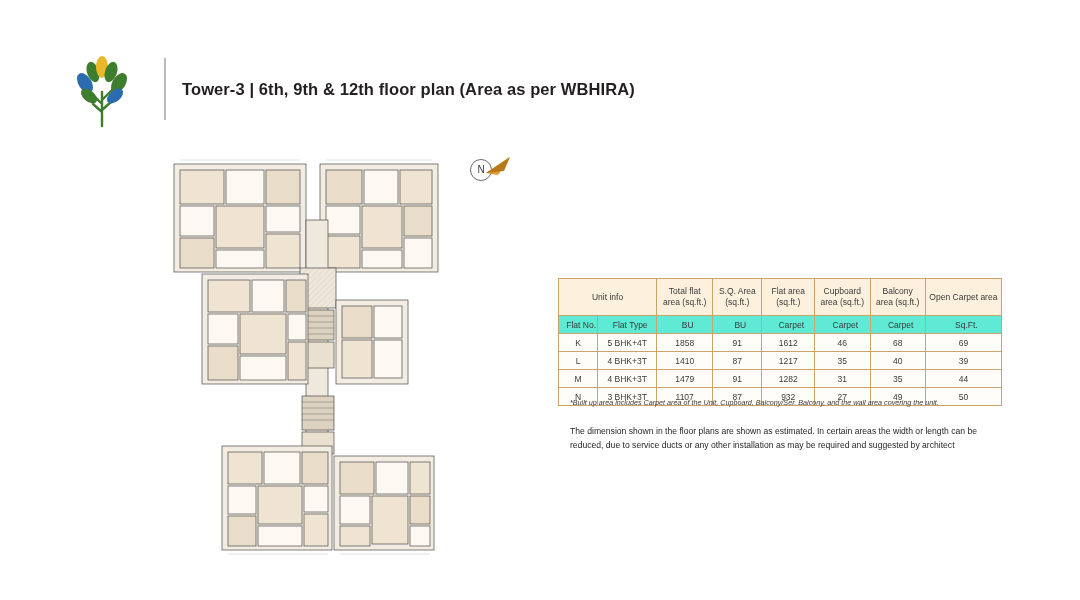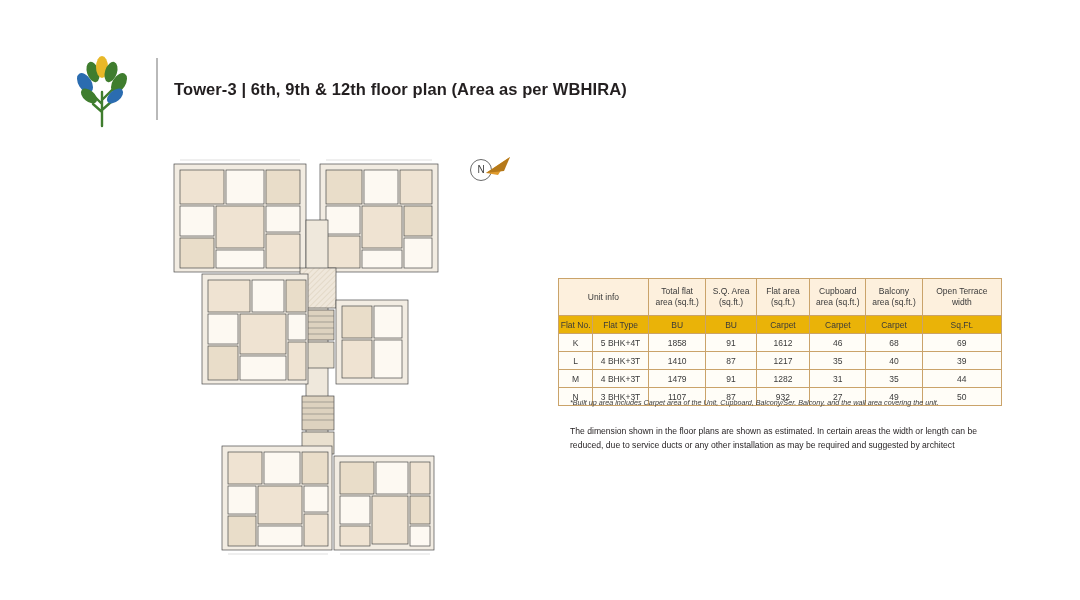--- a/index.html
+++ b/index.html
@@ -26,21 +26,21 @@
   }
   #logo {
     width: 82px;
     height: 82px;
     position: relative;
     flex: none;
   }
   #title-wrap {
     border-left: 2px solid #b9b9b9;
     padding-left: 16px;
-    margin-left: 12px;
+    margin-left: 20px;
     height: 62px;
     display: flex;
     align-items: center;
   }
   #page-title {
     font-size: 16.5px;
     font-weight: 600;
     letter-spacing: 0.1px;
     color: #231f20;
     white-space: nowrap;
@@ -99,22 +99,23 @@
     font-weight: normal;
   }
   table.unit-table thead th {
     background: #fdf0dd;
     height: 32px;
     font-size: 8.5px;
     line-height: 1.25;
     padding: 2px 3px;
   }
   table.unit-table tbody tr.subhead td {
-    background: #eab308;
+    background: #5eead4;
     height: 17px;
+    padding-left: 6px;
   }
   table.unit-table tbody td {
     background: #fffdf7;
     height: 17px;
   }
   .col-flatno { width: 38px; }
   .col-flattype { width: 60px; }
   .col-total { width: 57px; }
   .col-sq { width: 48px; }
   .col-flatarea { width: 52px; }
@@ -279,21 +280,21 @@
 <div id="table-wrap">
   <table class="unit-table">
     <thead>
       <tr>
         <th class="col-flatno" colspan="2">Unit info</th>
         <th class="col-total">Total flat area (sq.ft.)</th>
         <th class="col-sq">S.Q. Area (sq.ft.)</th>
         <th class="col-flatarea">Flat area (sq.ft.)</th>
         <th class="col-cupboard">Cupboard area (sq.ft.)</th>
         <th class="col-balcony">Balcony area (sq.ft.)</th>
-        <th class="col-terrace">Open Terrace width</th>
+        <th class="col-terrace">Open Carpet area</th>
       </tr>
     </thead>
     <tbody>
       <tr class="subhead">
         <td class="col-flatno">Flat No.</td>
         <td class="col-flattype">Flat Type</td>
         <td>BU</td>
         <td>BU</td>
         <td>Carpet</td>
         <td>Carpet</td>

